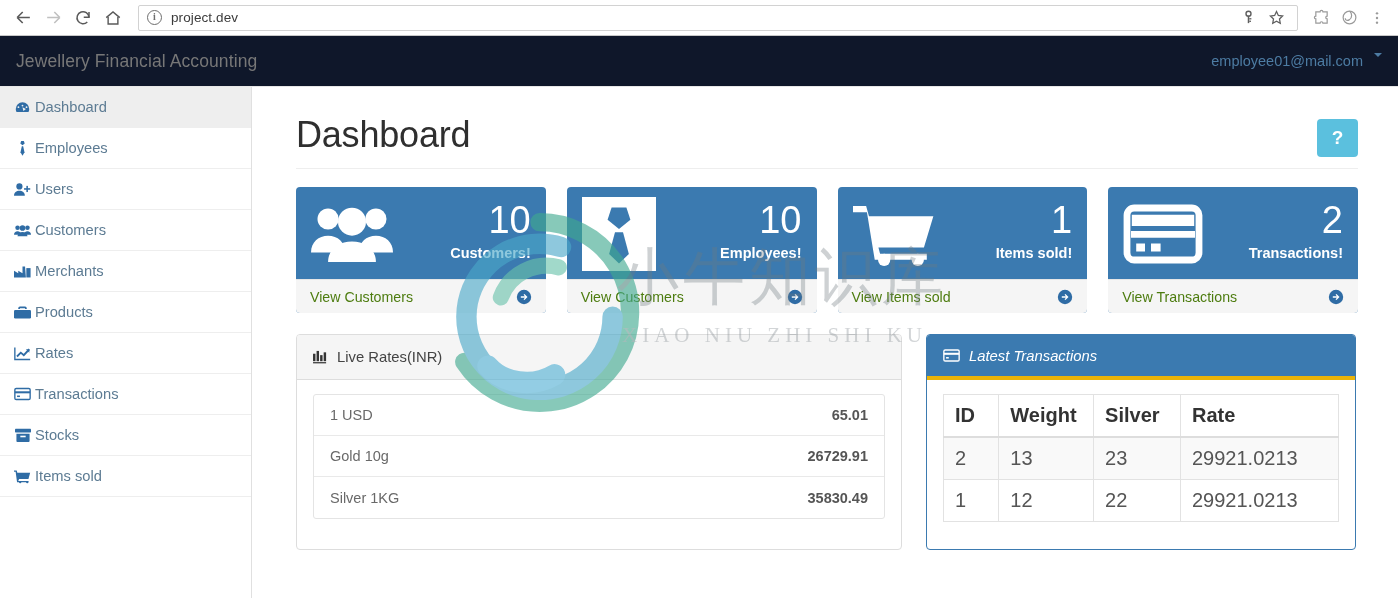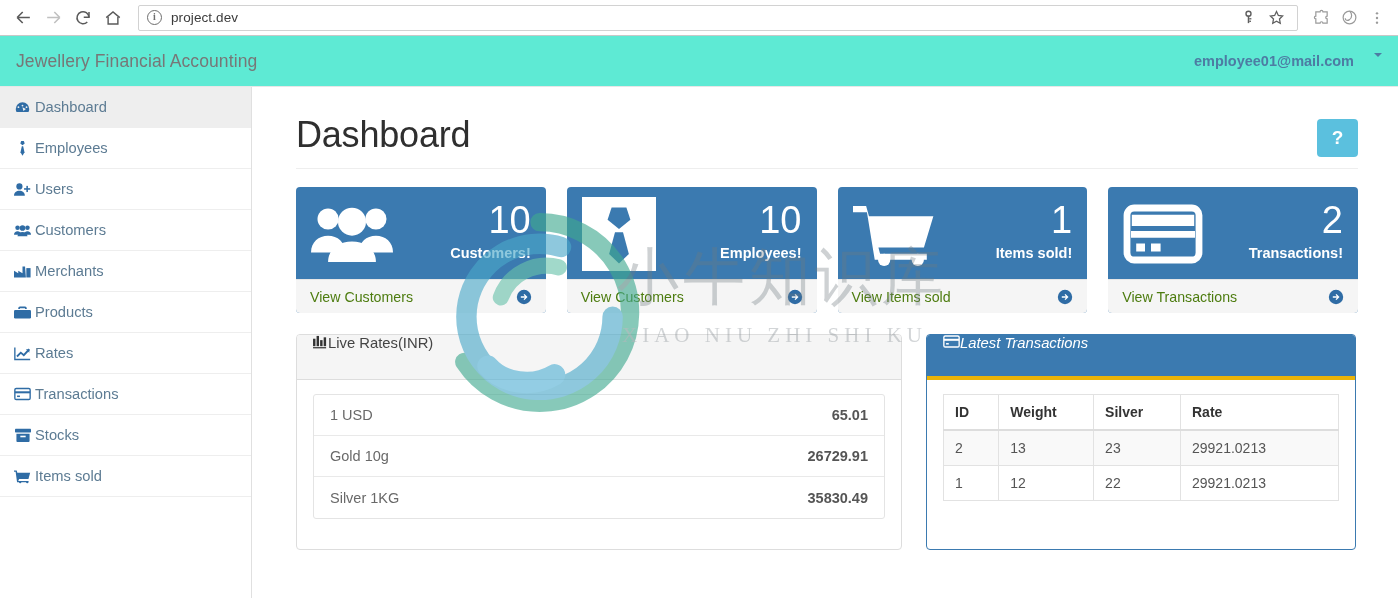--- a/index.html
+++ b/index.html
@@ -70,39 +70,38 @@
   }
   .chrome-right {
     display: flex; align-items: center; gap: 2px;
     margin-left: 4px;
   }
   .chrome-right .urlicon { color: #9a9a9a; }
 
   
   .app-header {
     height: 51px;
-    background: #5eead4;
+    background: #0f172a;
     border-bottom: 1px solid #e7e7e7;
     display: flex;
     align-items: center;
     padding: 0 16px;
   }
   .app-title {
     font-size: 17.5px;
     color: #777777;
     letter-spacing: .1px;
   }
   .user-menu {
     margin-left: auto;
     font-size: 14.5px;
     color: #4d7ca3;
     display: flex;
     align-items: flex-start;
-    gap: 20px;
-    font-weight: bold;
+    gap: 11px;
   }
   .caret {
     width: 0; height: 0;
     border-left: 4.5px solid transparent;
     border-right: 4.5px solid transparent;
     border-top: 4.5px solid #4d7ca3;
     display: inline-block;
   }
 
   
@@ -228,23 +227,24 @@
     background: #ffffff;
     position: relative;
     z-index: 3;
   }
   .panel.rates { flex: 0 0 606px; height: 216px; }
   .panel.trans { flex: 0 0 430px; height: 216px; border-color: #3b7ab0; }
 
   .panel-head {
     height: 45px;
     display: flex;
-    align-items: flex-start;
+    align-items: center;
     padding: 0 16px;
     font-size: 14.8px;
+    gap: 9px;
   }
   .panel.rates .panel-head {
     background: #f5f5f5;
     color: #444444;
     border-bottom: 1px solid #dddddd;
     border-radius: 3px 3px 0 0;
   }
   .panel.trans .panel-head {
     background: #3b7ab0;
     color: #ffffff;
@@ -268,21 +268,21 @@
     font-size: 14.5px;
     color: #696969;
     border-bottom: 1px solid #e9e9e9;
   }
   .rate-item:last-child { border-bottom: none; }
   .rate-val { margin-left: auto; font-weight: bold; color: #555555; }
 
   table.tx {
     width: 100%;
     border-collapse: collapse;
-    font-size: 14px;
+    font-size: 20px;
   }
   table.tx th, table.tx td {
     border: 1px solid #e2e2e2;
     padding: 9px 11px;
     text-align: left;
     color: #555555;
     font-weight: normal;
   }
   table.tx th {
     font-weight: bold;

